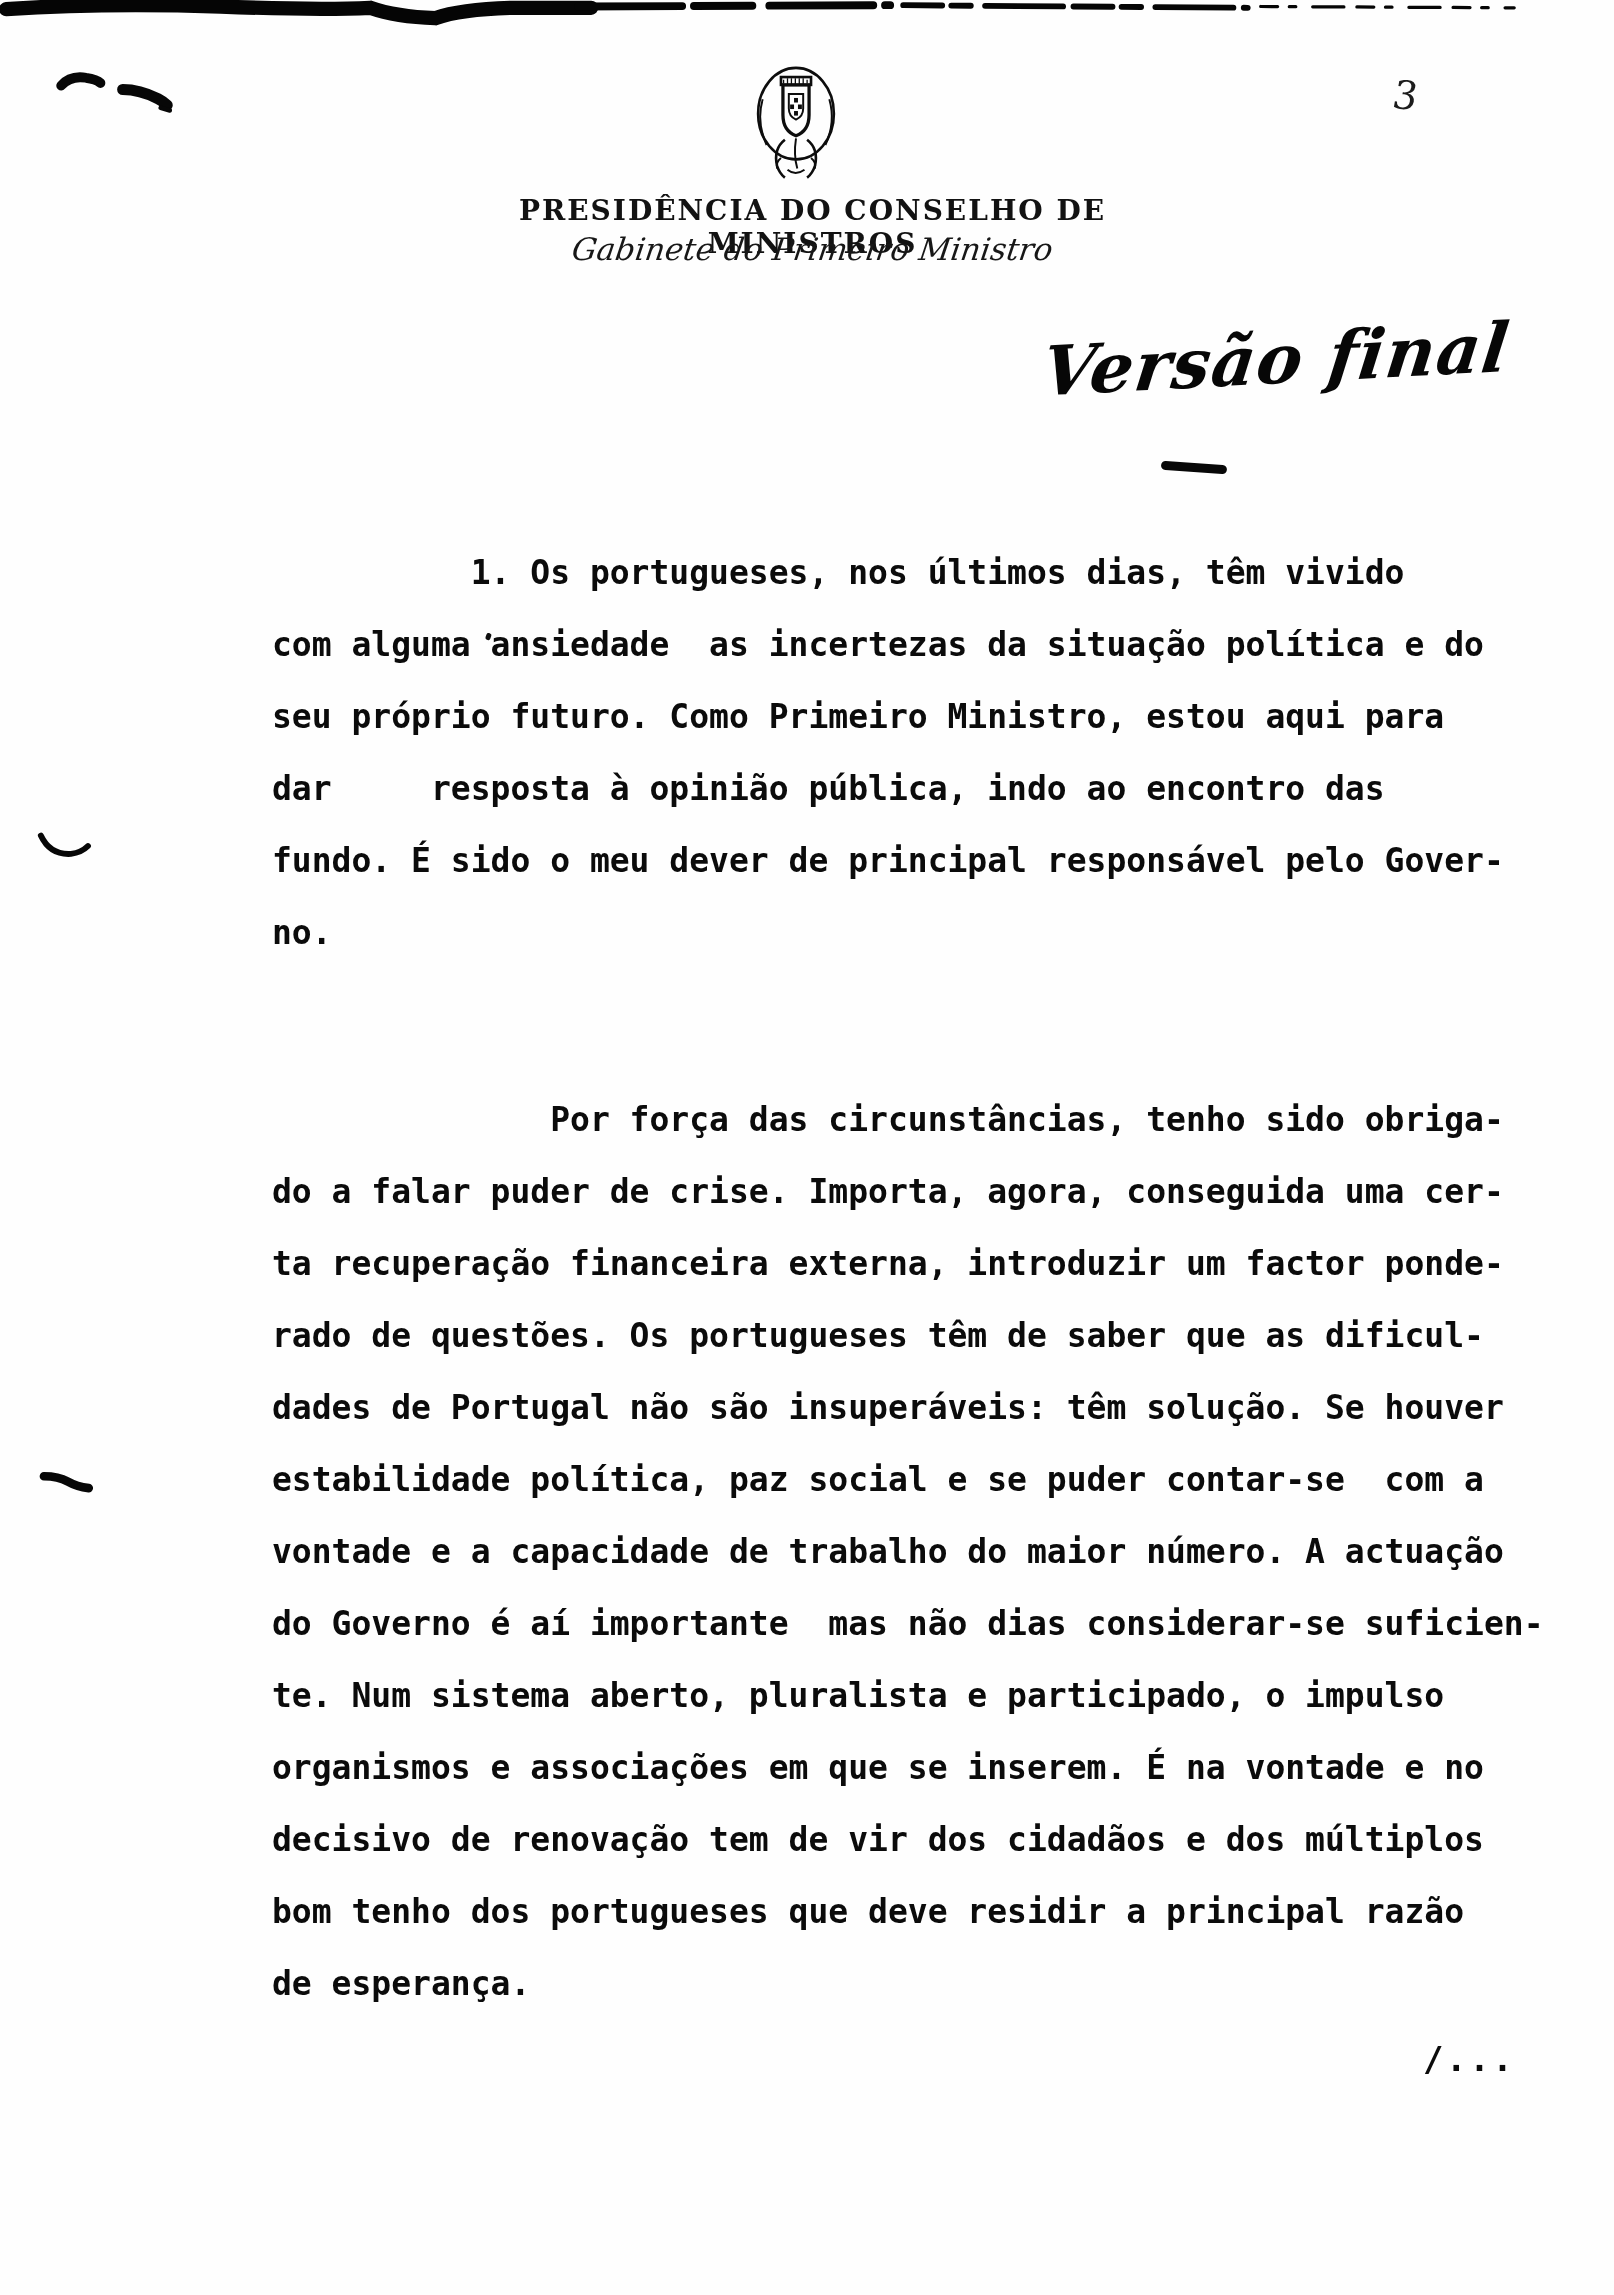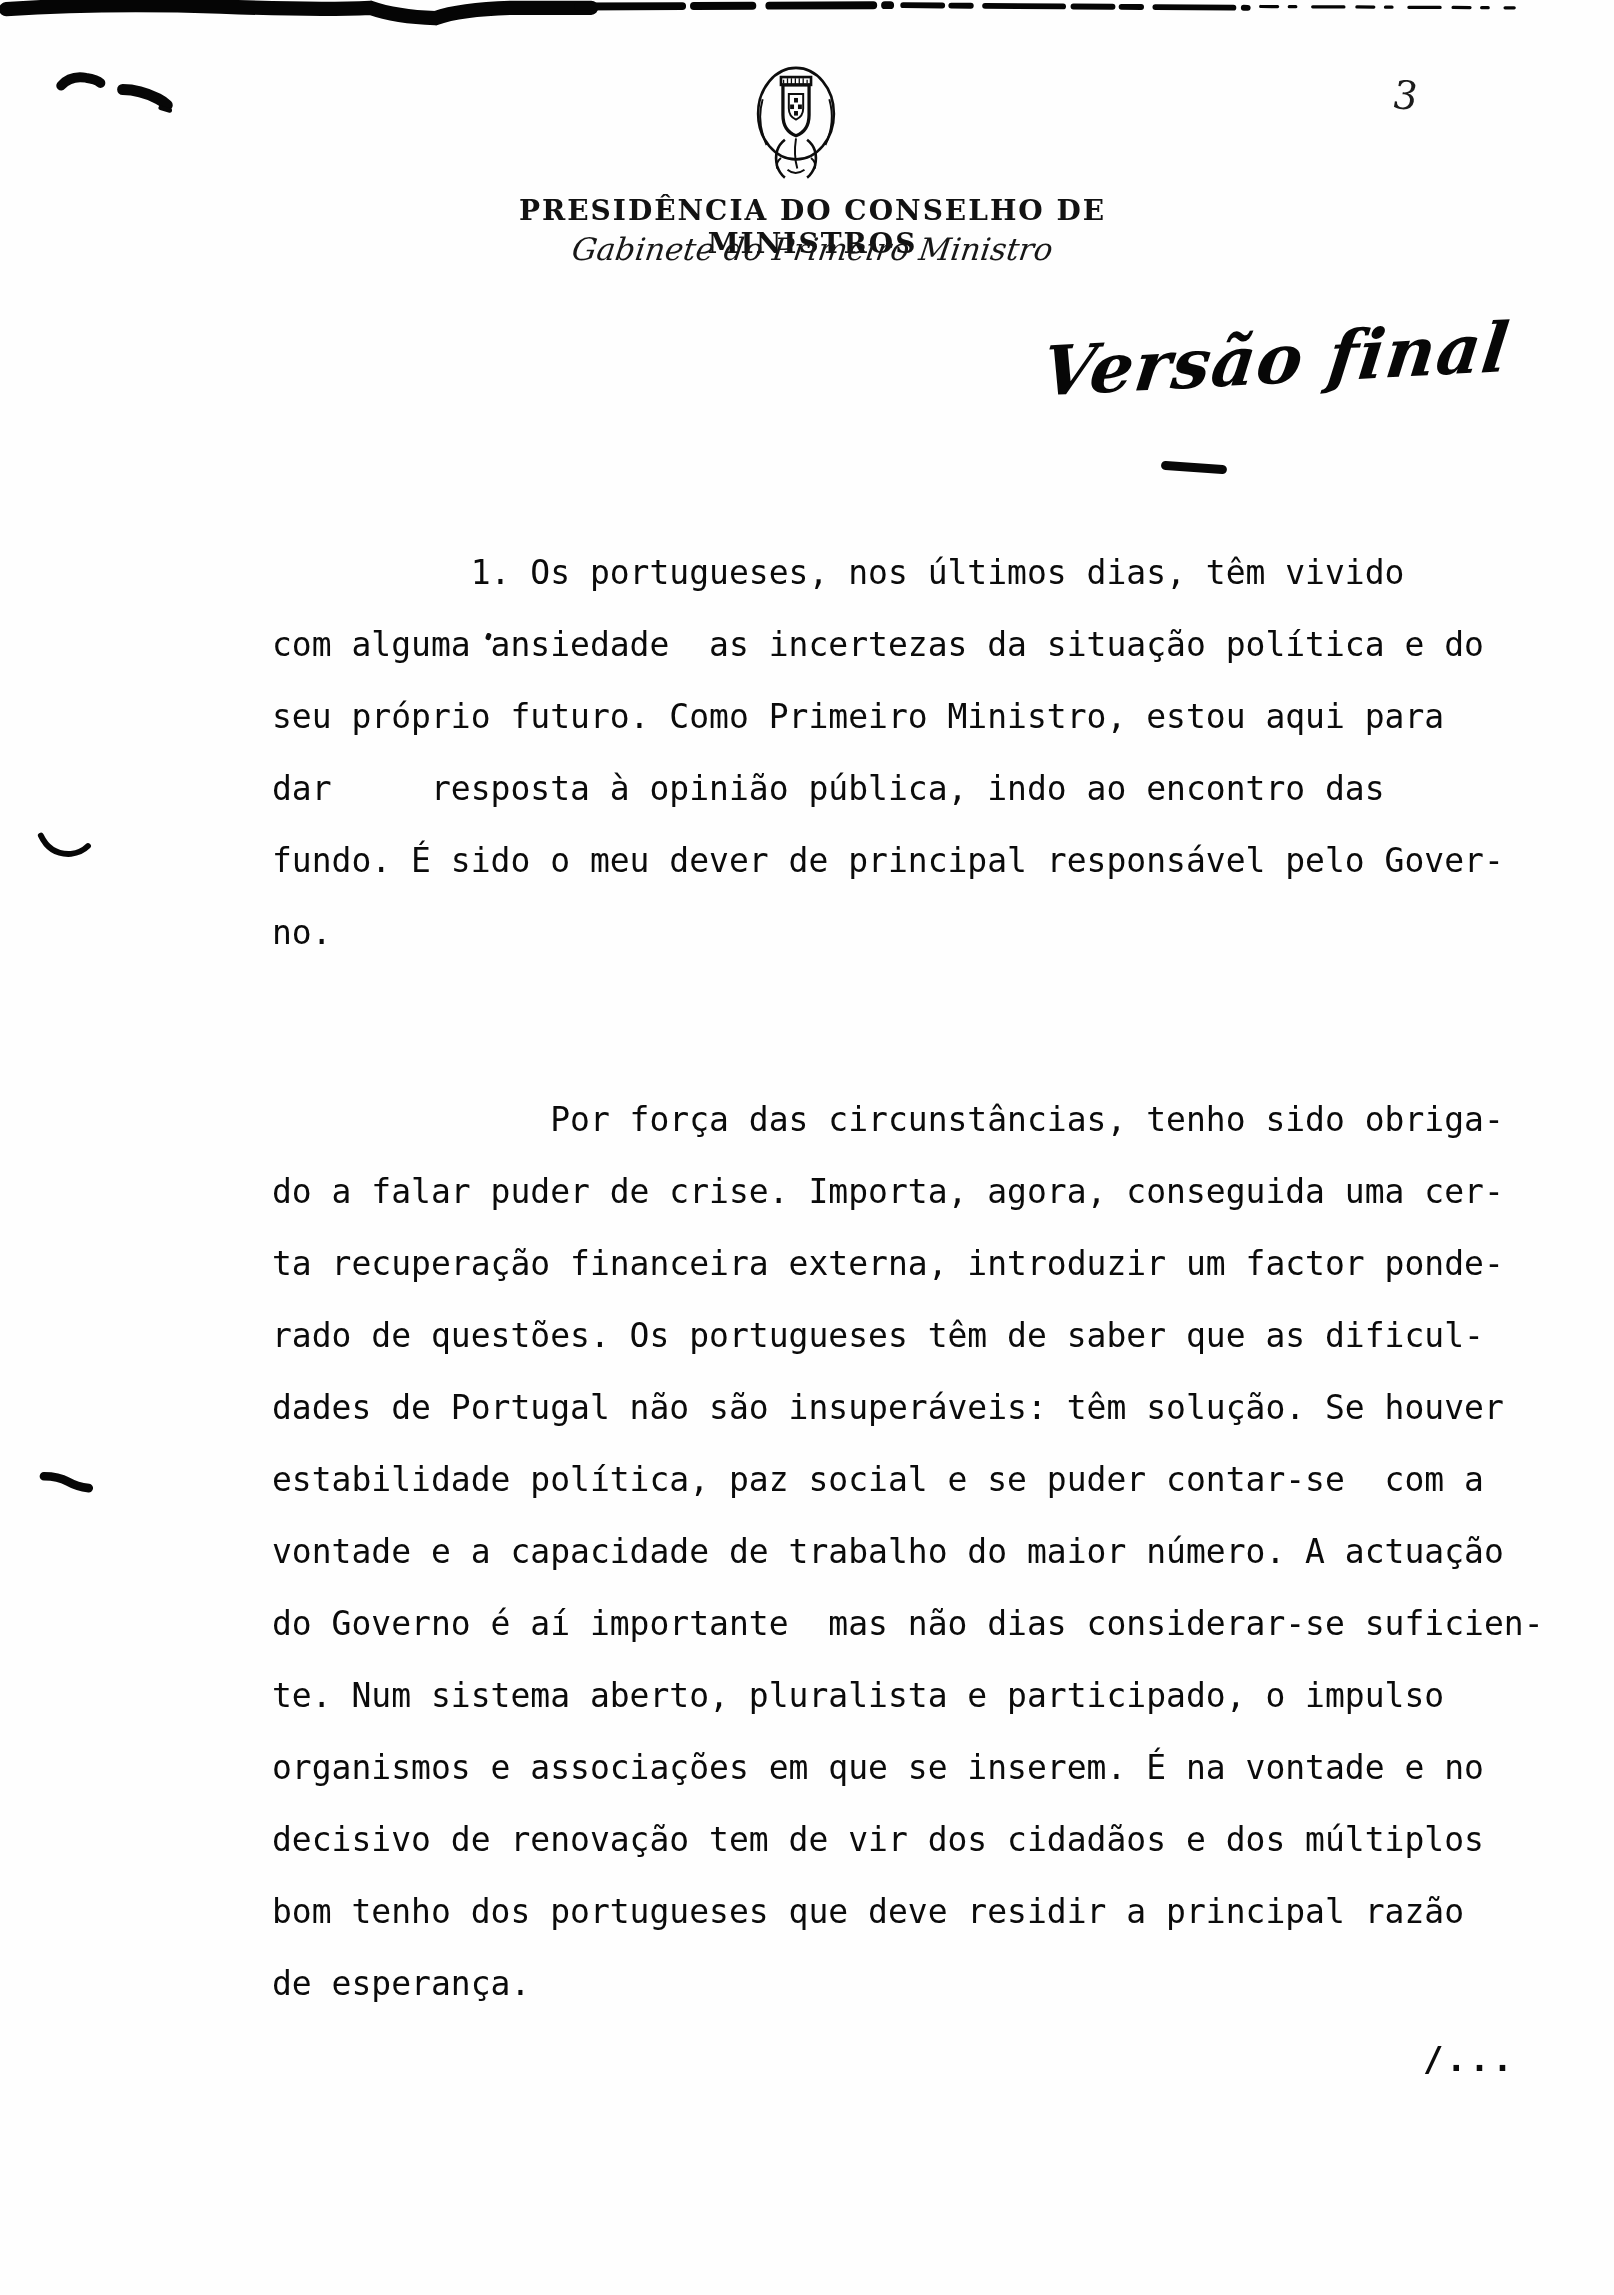--- a/index.html
+++ b/index.html
@@ -4,21 +4,21 @@
 <style>
   html,body{margin:0;padding:0;background:#888;}
   .page{
     position:relative;width:1614px;height:2295px;background:#fefefe;
     overflow:hidden;font-family:"DejaVu Sans Mono",monospace;color:#0a0a0a;
   }
   
   .para{position:absolute;left:272px;}
   .line{
     white-space:pre;font-family:"DejaVu Sans Mono",monospace;
-    font-weight:normal;font-size:33px;line-height:72px;height:72px;
+    font-weight:bold;font-size:33px;line-height:72px;height:72px;
     color:#0b0b0b;
   }
   #para1{top:537px;}
   #para2{top:1084px;}
   
   .org-name{
     position:absolute;top:194px;left:414px;width:797px;text-align:center;
     font-family:"DejaVu Serif",serif;font-size:28px;letter-spacing:2px;
     font-weight:bold;color:#121212;
   }

